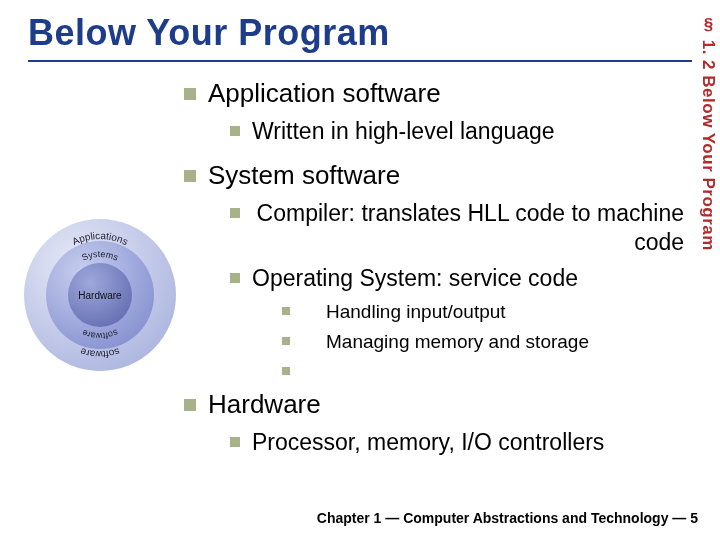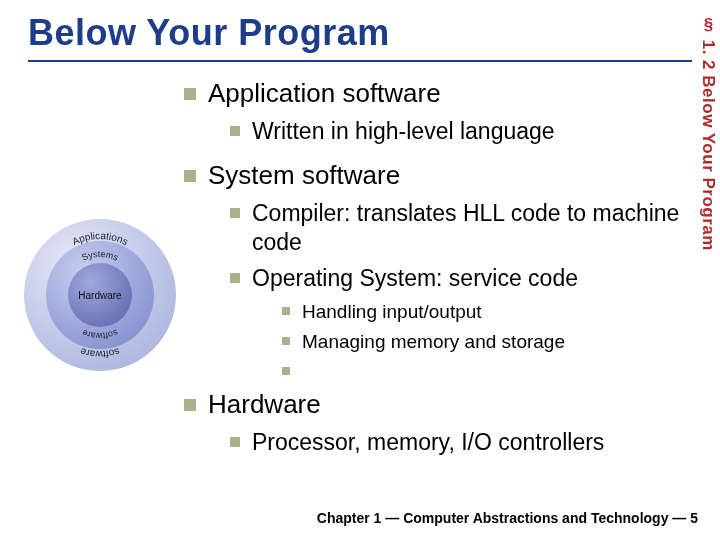--- a/index.html
+++ b/index.html
@@ -7,30 +7,30 @@
   .slide { position: relative; width: 720px; height: 540px; }
   .title-wrap { padding: 12px 28px 0 28px; }
   .title { color: #1d3c8a; font-size: 36px; font-weight: bold; letter-spacing: 0.5px; }
   .title-rule { border: none; border-top: 2px solid #1d3c8a; margin-top: 6px; }
   .side-label { position: absolute; top: 8px; right: 2px; width: 26px; height: 250px;
                 display: flex; align-items: flex-start; justify-content: center;
                 color: #b02b2b; font-weight: bold; font-size: 17px;
                 writing-mode: vertical-rl; text-orientation: mixed; letter-spacing: 0.5px; }
   .body { position: absolute; left: 30px; top: 78px; right: 36px; }
   .L1 { margin-left: 154px; }
-  .L2 { margin-left: 200px; }
+  .L2 { margin-left: 200px; text-align: right; }
   .L3 { margin-left: 252px; }
   .row { display: flex; align-items: flex-start; margin-bottom: 8px; }
   .sq { flex: 0 0 auto; background: #a8b28a; margin-right: 12px; }
   .sq1 { width: 12px; height: 12px; margin-top: 10px; }
   .sq2 { width: 10px; height: 10px; margin-top: 9px; }
   .sq3 { width: 8px;  height: 8px;  margin-top: 6px; }
   .t1 { font-size: 26px; color: #000; text-align: center; }
   .t2 { font-size: 23px; color: #000; line-height: 1.25; }
-  .t3 { font-size: 19px; color: #000; }
+  .t3 { font-size: 19px; color: #000; margin-left: 24px; }
   .block-gap { height: 6px; }
   .diagram { position: absolute; left: 20px; top: 215px; width: 160px; height: 160px; }
   .footer { position: absolute; bottom: 14px; right: 22px; font-size: 14px; font-weight: bold; color: #000000; }
 </style>
 </head>
 <body>
 
 <div class="slide">
 
   <div class="title-wrap">

